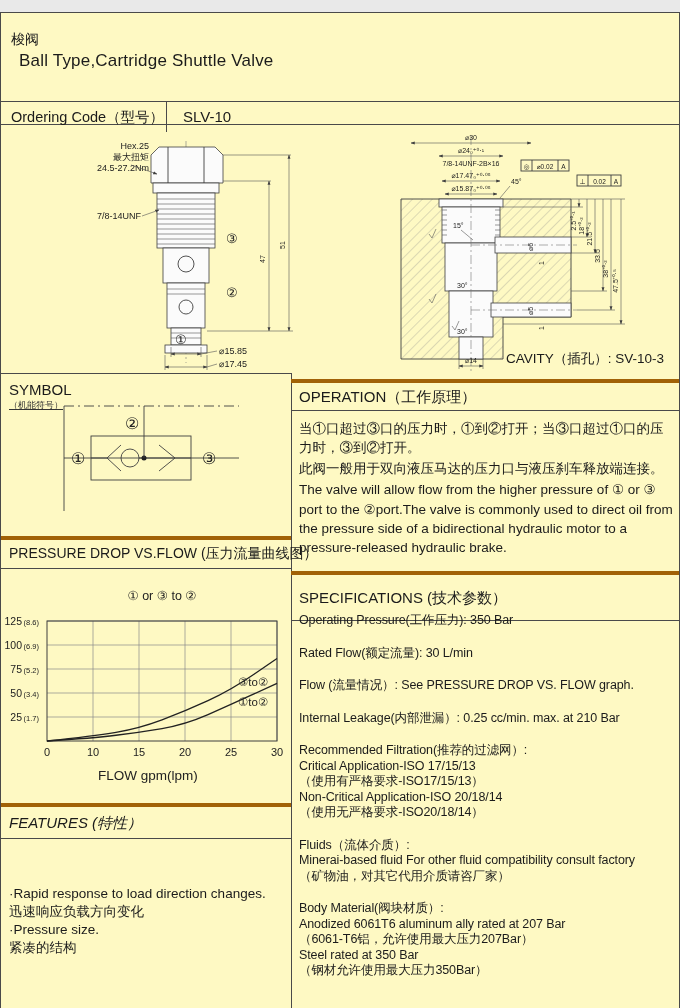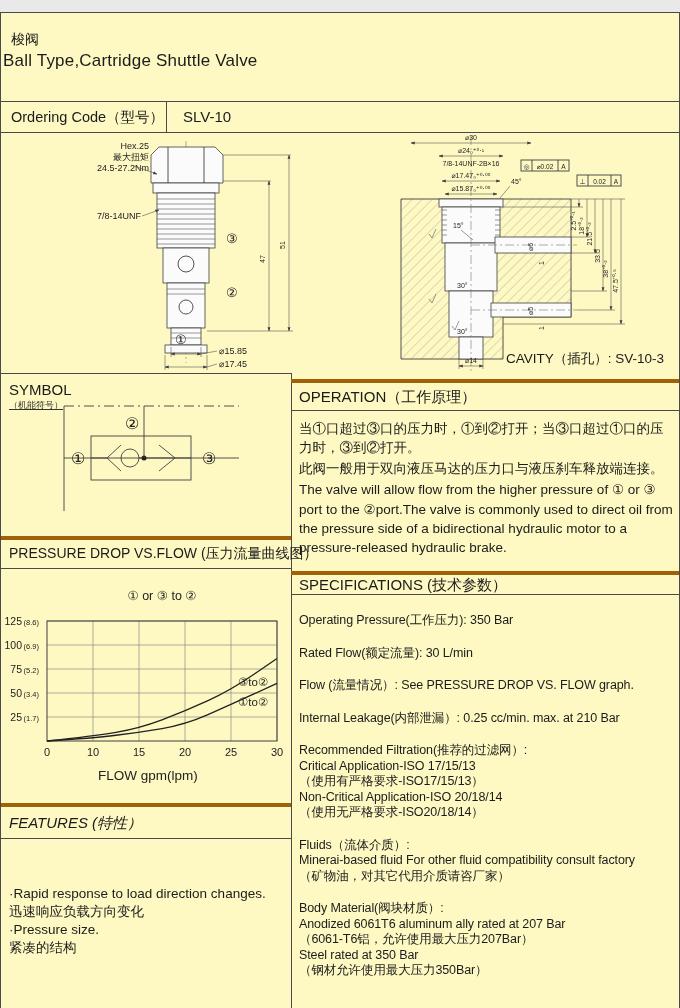--- a/index.html
+++ b/index.html
@@ -30,23 +30,23 @@
   .grid{stroke:#8a8a8a;stroke-width:0.7;}
   .axis{fill:none;stroke:#3f3f3f;stroke-width:1;}
   .curve{fill:none;stroke:#222;stroke-width:1.3;}
 </style>
 </head>
 <body>
 
 <div class="page">
 
   <div class="abs title-zh" style="left:10px;top:18px;">梭阀</div>
-  <div class="abs title-en" style="left:2px;top:38px;">Ball Type,Cartridge Shuttle Valve</div>
-
-  <div class="abs" style="left:0;top:88px;width:678px;height:32px;border-top:1px solid #4a4a4a;border-bottom:1px solid #4a4a4a;box-sizing:border-box;">
+  <div class="abs title-en" style="left:18px;top:38px;">Ball Type,Cartridge Shuttle Valve</div>
+
+  <div class="abs" style="left:0;top:88px;width:678px;height:24px;border-top:1px solid #4a4a4a;border-bottom:1px solid #4a4a4a;box-sizing:border-box;">
     <div class="abs" style="left:10px;top:0;height:30px;line-height:30px;font-size:14.5px;">Ordering Code（型号）</div>
     <div class="vline" style="left:165px;top:0;height:30px;"></div>
     <div class="abs" style="left:182px;top:0;height:30px;line-height:30px;font-size:15px;">SLV-10</div>
   </div>
 
   <svg class="abs" style="left:70px;top:120px;" width="305" height="240" viewBox="0 0 305 240">
     <defs>
       <marker id="ar" viewBox="0 0 10 10" refX="9" refY="5" markerWidth="7" markerHeight="7" orient="auto-start-reverse">
         <path d="M0,1.5 L10,5 L0,8.5 Z" fill="#3f3f3f"></path>
       </marker>
@@ -289,21 +289,21 @@
       <text x="138" y="187" text-anchor="middle" font-size="11">15</text>
       <text x="184" y="187" text-anchor="middle" font-size="11">20</text>
       <text x="230" y="187" text-anchor="middle" font-size="11">25</text>
       <text x="276" y="187" text-anchor="middle" font-size="11">30</text>
       <text x="161" y="31" text-anchor="middle" font-size="12.5">① or ③ to ②</text>
       <text x="147" y="211" text-anchor="middle" font-size="13.5">FLOW gpm(lpm)</text>
       <text x="237" y="117" font-size="11.5">③to②</text>
       <text x="237" y="137" font-size="11.5">①to②</text>
     </svg>
 
-  <div class="bar" style="left:290px;top:558px;width:390px;height:24px;text-decoration:underline;">
+  <div class="bar" style="left:290px;top:558px;width:390px;height:50px;text-decoration:underline;">
     <div class="sec-head">SPECIFICATIONS (技术参数）</div>
   </div>
   <div class="abs" style="left:298px;top:600px;width:378px;overflow:hidden;">
       <div class="spec-group">
         <div class="spec-line">Operating Pressure(工作压力): 350 Bar</div>
       </div>
       <div class="spec-group">
         <div class="spec-line">Rated Flow(额定流量): 30 L/min</div>
       </div>
       <div class="spec-group">

